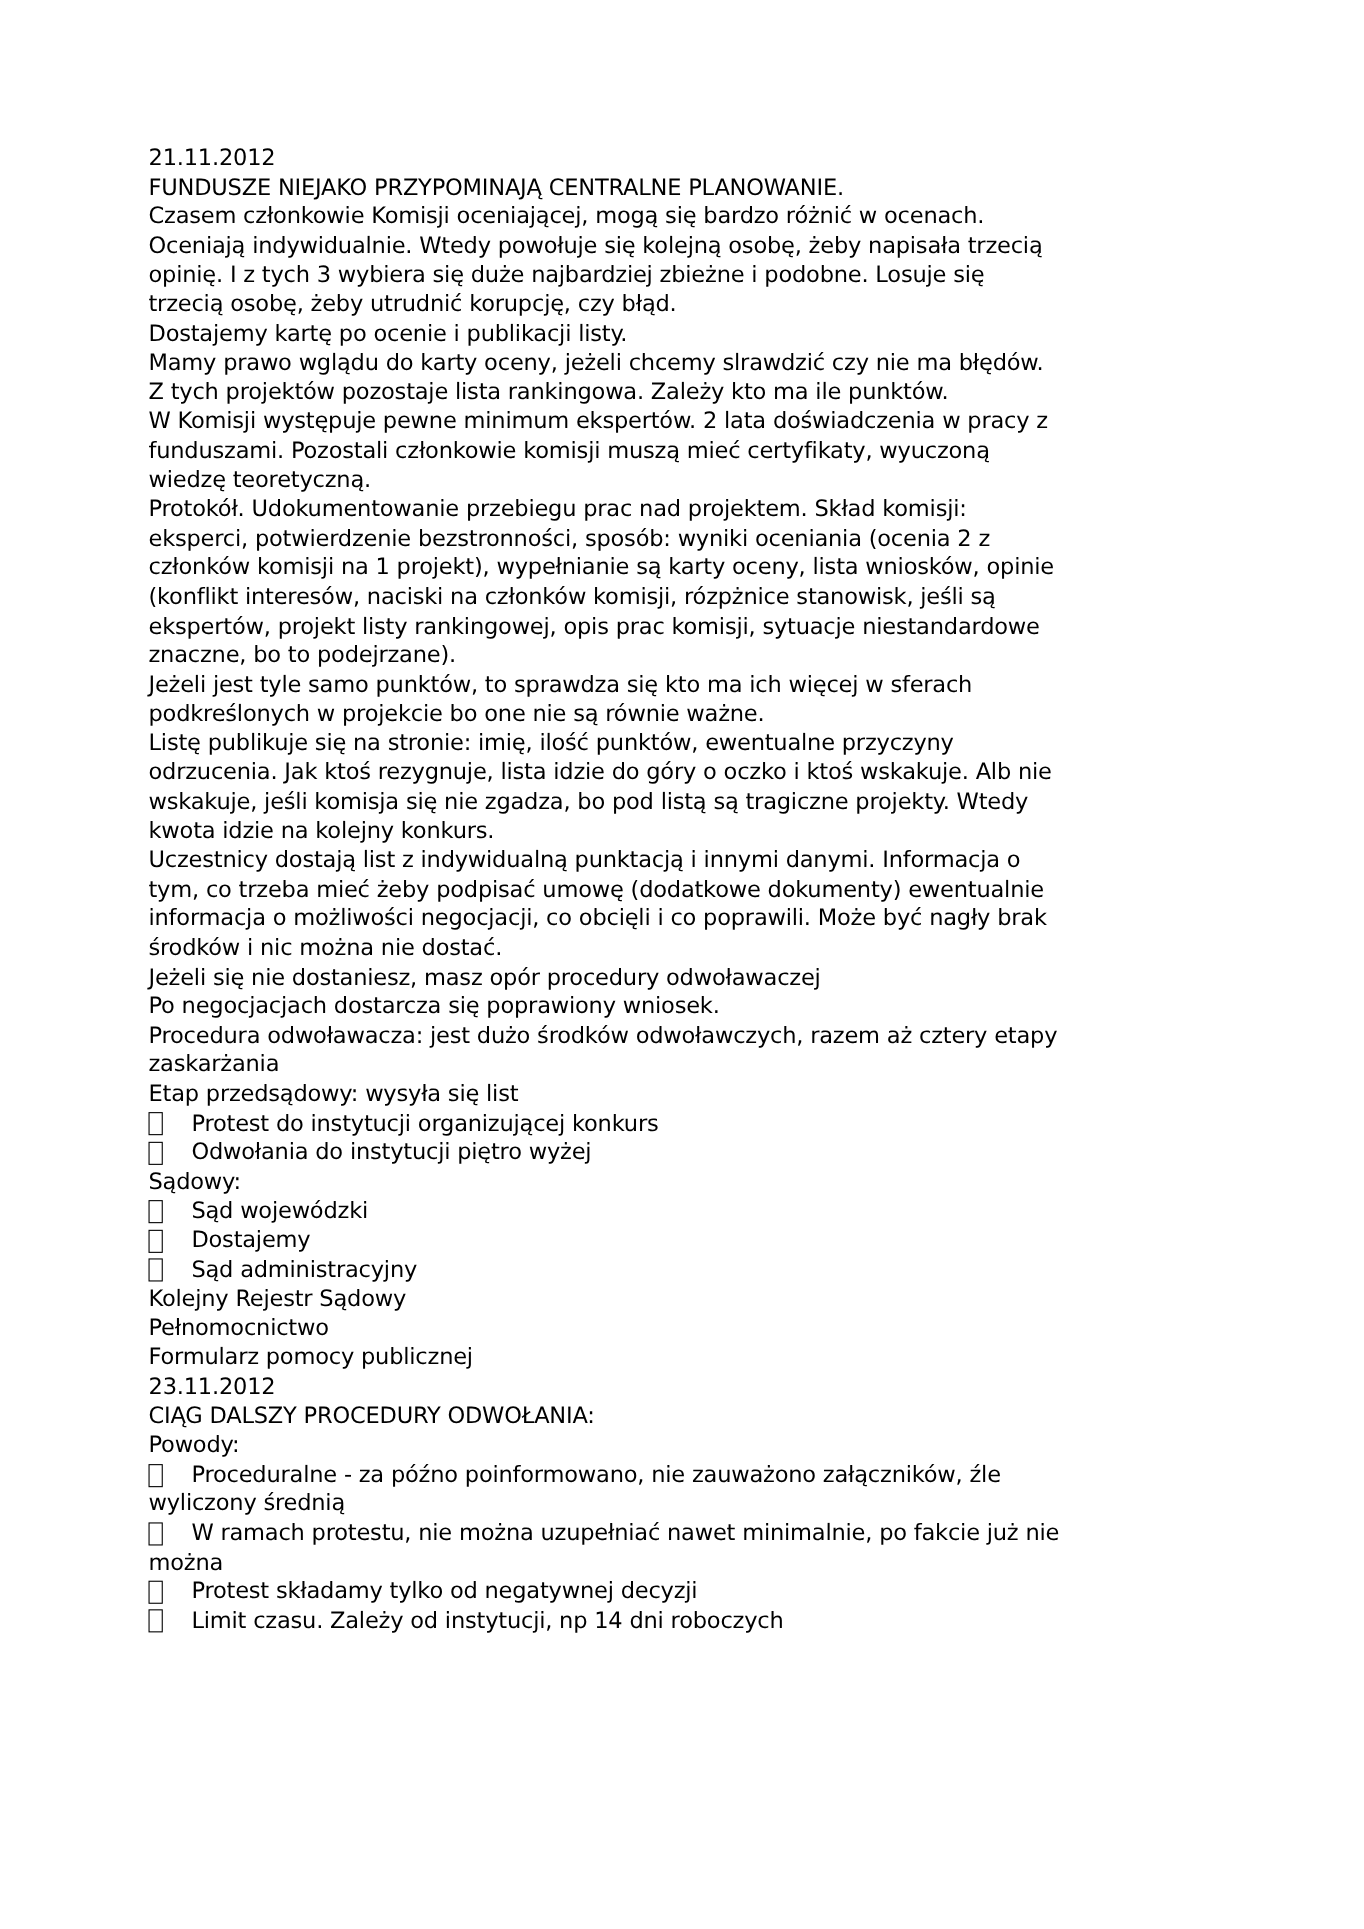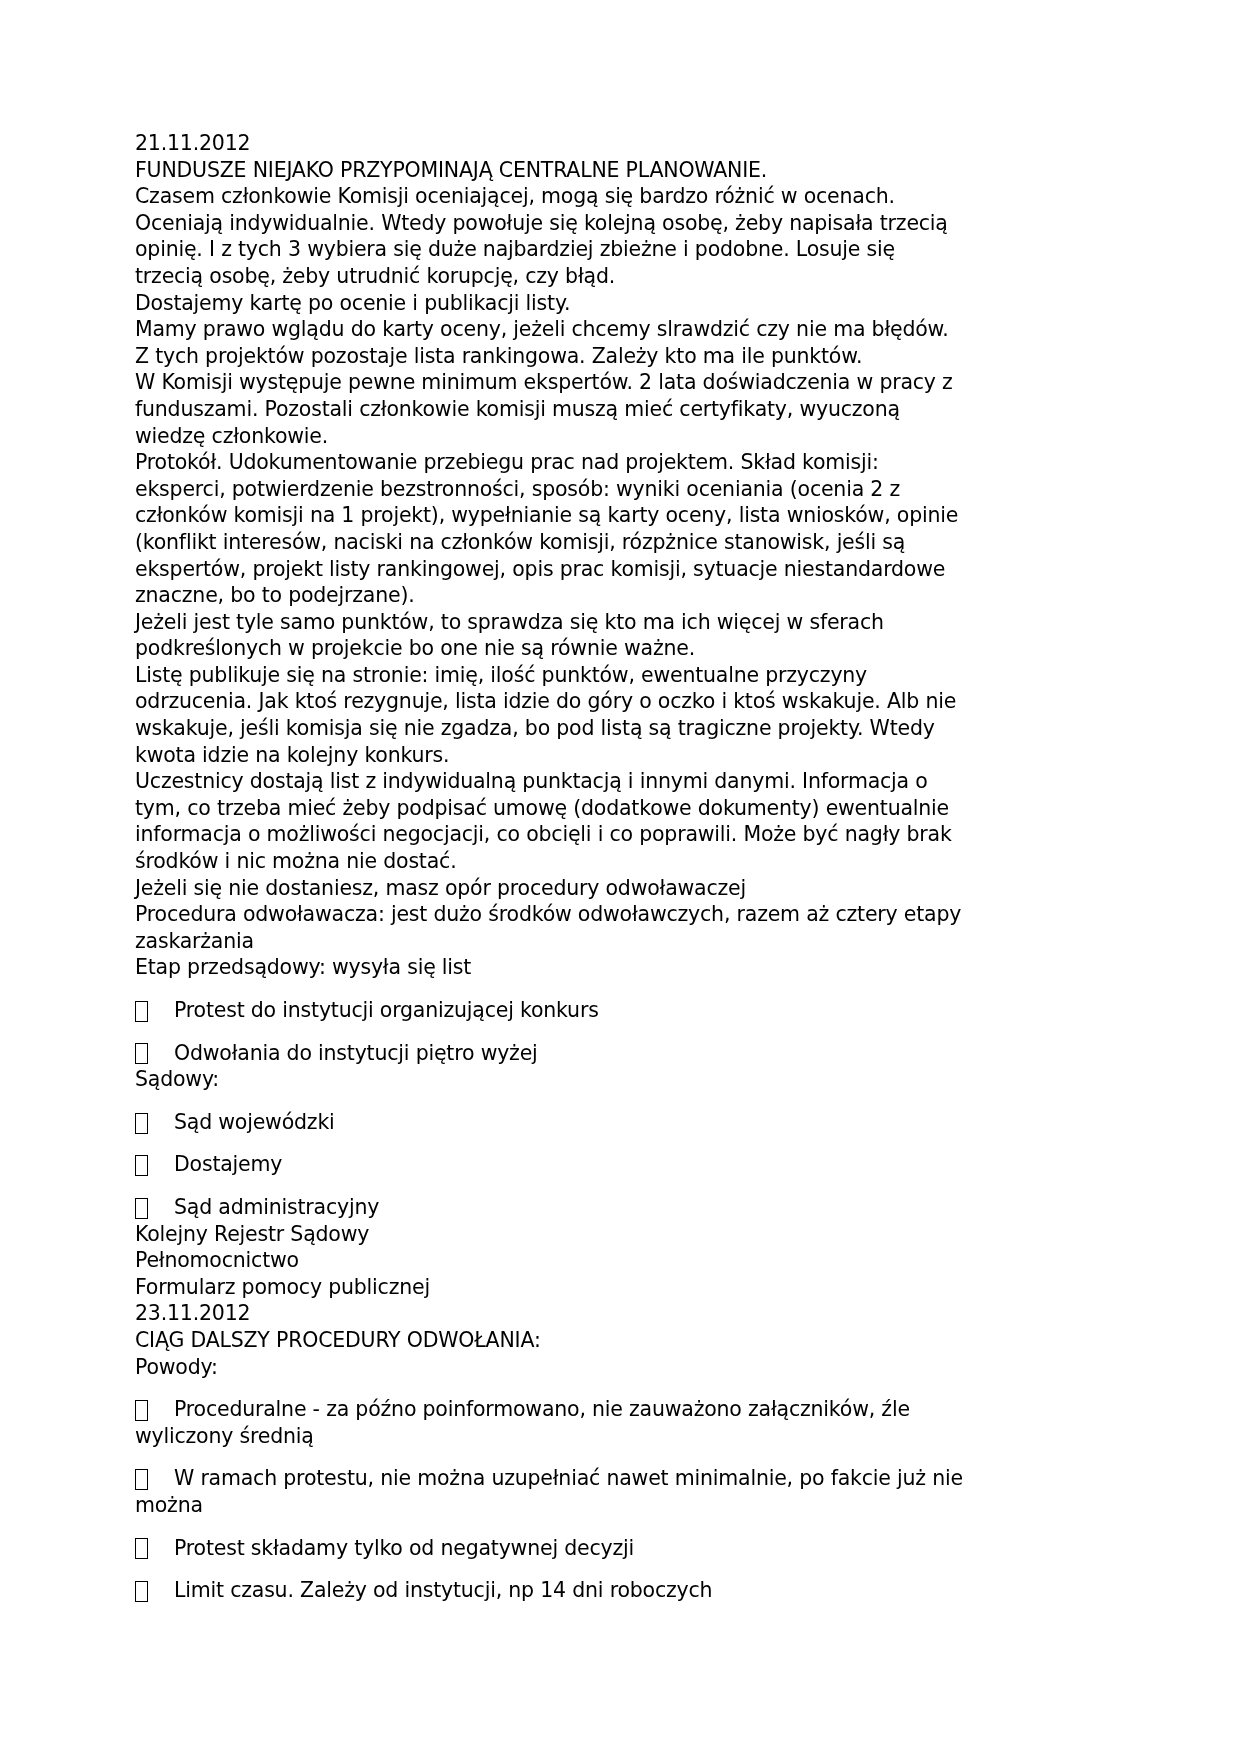--- a/index.html
+++ b/index.html
@@ -31,21 +31,20 @@
   }
   .line {
     font-size: 20.5px;
     line-height: 26.6px;
     white-space: pre;
     letter-spacing: -0.2px;
   }
   .line.bullet {
     display: flex;
     align-items: baseline;
-    margin-top: 16px;
   }
   .bullet-box {
     display: inline-block;
     width: 11px;
     height: 19px;
     border: 1.7px solid #000;
     margin-right: 26px;
     flex: 0 0 auto;
     align-self: center;
     transform: translateY(1px);
@@ -60,38 +59,39 @@
       <div class="line"><span>FUNDUSZE NIEJAKO PRZYPOMINAJĄ CENTRALNE PLANOWANIE.</span></div>
       <div class="line"><span>Czasem członkowie Komisji oceniającej, mogą się bardzo różnić w ocenach.</span></div>
       <div class="line"><span>Oceniają indywidualnie. Wtedy powołuje się kolejną osobę, żeby napisała trzecią</span></div>
       <div class="line"><span>opinię. I z tych 3 wybiera się duże najbardziej zbieżne i podobne. Losuje się</span></div>
       <div class="line"><span>trzecią osobę, żeby utrudnić korupcję, czy błąd.</span></div>
       <div class="line"><span>Dostajemy kartę po ocenie i publikacji listy.</span></div>
       <div class="line"><span>Mamy prawo wglądu do karty oceny, jeżeli chcemy slrawdzić czy nie ma błędów.</span></div>
       <div class="line"><span>Z tych projektów pozostaje lista rankingowa. Zależy kto ma ile punktów.</span></div>
       <div class="line"><span>W Komisji występuje pewne minimum ekspertów. 2 lata doświadczenia w pracy z</span></div>
       <div class="line"><span>funduszami. Pozostali członkowie komisji muszą mieć certyfikaty, wyuczoną</span></div>
-      <div class="line"><span>wiedzę członkowie.</span></div>
+      <div class="line"><span>wiedzę teoretyczną.</span></div>
       <div class="line"><span>Protokół. Udokumentowanie przebiegu prac nad projektem. Skład komisji:</span></div>
       <div class="line"><span>eksperci, potwierdzenie bezstronności, sposób: wyniki oceniania (ocenia 2 z</span></div>
       <div class="line"><span>członków komisji na 1 projekt), wypełnianie są karty oceny, lista wniosków, opinie</span></div>
       <div class="line"><span>(konflikt interesów, naciski na członków komisji, rózpżnice stanowisk, jeśli są</span></div>
       <div class="line"><span>ekspertów, projekt listy rankingowej, opis prac komisji, sytuacje niestandardowe</span></div>
       <div class="line"><span>znaczne, bo to podejrzane).</span></div>
       <div class="line"><span>Jeżeli jest tyle samo punktów, to sprawdza się kto ma ich więcej w sferach</span></div>
       <div class="line"><span>podkreślonych w projekcie bo one nie są równie ważne.</span></div>
       <div class="line"><span>Listę publikuje się na stronie: imię, ilość punktów, ewentualne przyczyny</span></div>
       <div class="line"><span>odrzucenia. Jak ktoś rezygnuje, lista idzie do góry o oczko i ktoś wskakuje. Alb nie</span></div>
       <div class="line"><span>wskakuje, jeśli komisja się nie zgadza, bo pod listą są tragiczne projekty. Wtedy</span></div>
       <div class="line"><span>kwota idzie na kolejny konkurs.</span></div>
       <div class="line"><span>Uczestnicy dostają list z indywidualną punktacją i innymi danymi. Informacja o</span></div>
       <div class="line"><span>tym, co trzeba mieć żeby podpisać umowę (dodatkowe dokumenty) ewentualnie</span></div>
       <div class="line"><span>informacja o możliwości negocjacji, co obcięli i co poprawili. Może być nagły brak</span></div>
       <div class="line"><span>środków i nic można nie dostać.</span></div>
       <div class="line"><span>Jeżeli się nie dostaniesz, masz opór procedury odwoławaczej</span></div>
+      <div class="line"><span>Po negocjacjach dostarcza się poprawiony wniosek.</span></div>
       <div class="line"><span>Procedura odwoławacza: jest dużo środków odwoławczych, razem aż cztery etapy</span></div>
       <div class="line"><span>zaskarżania</span></div>
       <div class="line"><span>Etap przedsądowy: wysyła się list</span></div>
       <div class="line bullet"><span class="bullet-box"></span><span>Protest do instytucji organizującej konkurs</span></div>
       <div class="line bullet"><span class="bullet-box"></span><span>Odwołania do instytucji piętro wyżej</span></div>
       <div class="line"><span>Sądowy:</span></div>
       <div class="line bullet"><span class="bullet-box"></span><span>Sąd wojewódzki</span></div>
       <div class="line bullet"><span class="bullet-box"></span><span>Dostajemy</span></div>
       <div class="line bullet"><span class="bullet-box"></span><span>Sąd administracyjny</span></div>
       <div class="line"><span>Kolejny Rejestr Sądowy</span></div>

